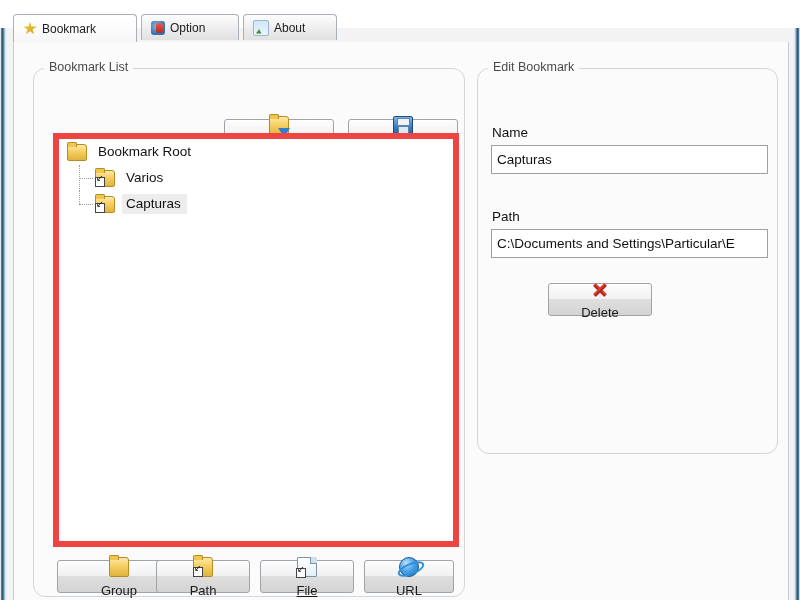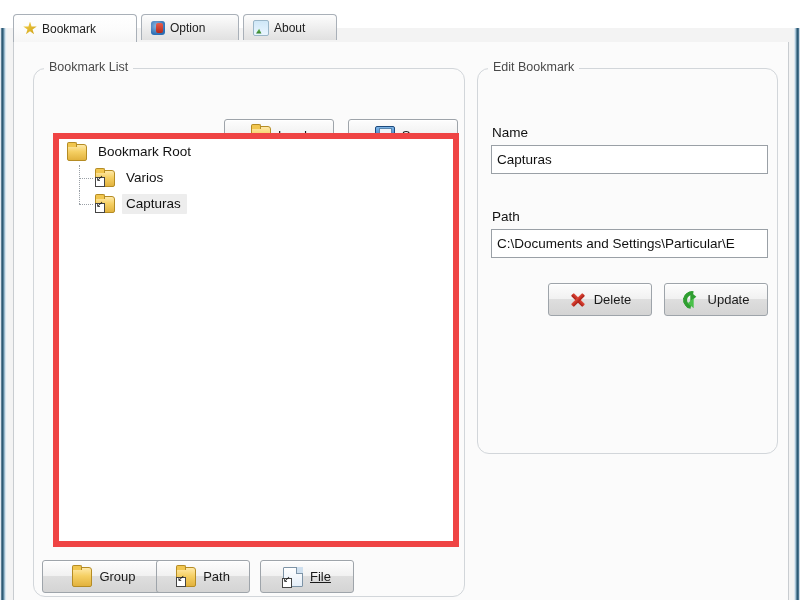--- a/index.html
+++ b/index.html
@@ -162,20 +162,21 @@
     display: flex;
     align-items: center;
     justify-content: center;
     gap: 7px;
     font-size: 13px;
     color: #1a1a1a;
     cursor: default;
     user-select: none;
     box-shadow: 0 1px 0 rgba(255,255,255,0.85) inset;
     white-space: nowrap;
+    flex-direction: column;
   }
   .btn .bico { width:18px; height:18px; position:relative; flex:none; display:inline-block; }
   .btn .blabel { line-height: 1; }
 
   .btn.hot {
     border: 1px solid #e0a94f;
     background: linear-gradient(to bottom, #fdf4e1 0%, #f6e0b6 45%, #f0cf93 52%, #f5ddb4 100%);
   }
   .btn.hot .focusring {
     position: absolute;
@@ -357,21 +358,21 @@
     color: #111;
     padding: 0 5px;
     outline: none;
     border-radius: 0;
   }
 
   
   #btn-load { left: 190px; top: 50px;  width: 110px; height: 33px; }
   #btn-save { left: 314px; top: 50px;  width: 110px; height: 33px; }
 
-  #btn-group { left: 8px;  top: 491px; width: 124px; height: 33px; }
+  #btn-group { left: 23px;  top: 491px; width: 124px; height: 33px; }
   #btn-path  { left: 122px; top: 491px; width: 94px;  height: 33px; }
   #btn-file  { left: 226px; top: 491px; width: 94px;  height: 33px; text-decoration: underline; }
   #btn-url   { left: 330px; top: 491px; width: 90px;  height: 33px; }
 
   
   #btn-refresh   { left: 19px;  top: 570px; width: 130px; height: 33px; }
   #btn-deleteall { left: 159px; top: 570px; width: 140px; height: 33px; }
   #btn-exit      { left: 650px; top: 570px; width: 114px; height: 33px; }
 
   
@@ -479,40 +480,40 @@
           <span class="blabel">Path</span>
         </div>
 
         <div class="btn" id="btn-file">
           <span class="bico ic-doc">
             <span class="shortcut"></span>
           </span>
           <span class="blabel">File</span>
         </div>
 
+        <div class="btn" id="btn-url">
+          <span class="bico ic-globe"></span>
+          <span class="blabel">URL</span>
+        </div>
       </div>
 
       <div class="groupbox" id="gb-edit-bookmark">
         <div class="gb-title">Edit Bookmark</div>
 
         <div class="fieldlabel" id="lbl-name">Name</div>
         <input class="textbox" id="txt-name" type="text" value="Capturas" style="">
 
         <div class="fieldlabel" id="lbl-path">Path</div>
         <input class="textbox" id="txt-path" type="text" value="C:\Documents and Settings\Particular\E" style="">
 
         <div class="btn" id="btn-delete">
           <span class="bico ic-x"></span>
           <span class="blabel">Delete</span>
         </div>
 
-        <div class="btn" id="btn-update">
-          <span class="bico ic-refresh"></span>
-          <span class="blabel">Update</span>
-        </div>
       </div>
 
       <div class="btn" id="btn-refresh">
         <span class="bico ic-refresh"></span>
         <span class="blabel">Refresh</span>
       </div>
 
       <div class="btn" id="btn-deleteall">
         <span class="bico ic-x"></span>
         <span class="blabel">Delete All</span>

